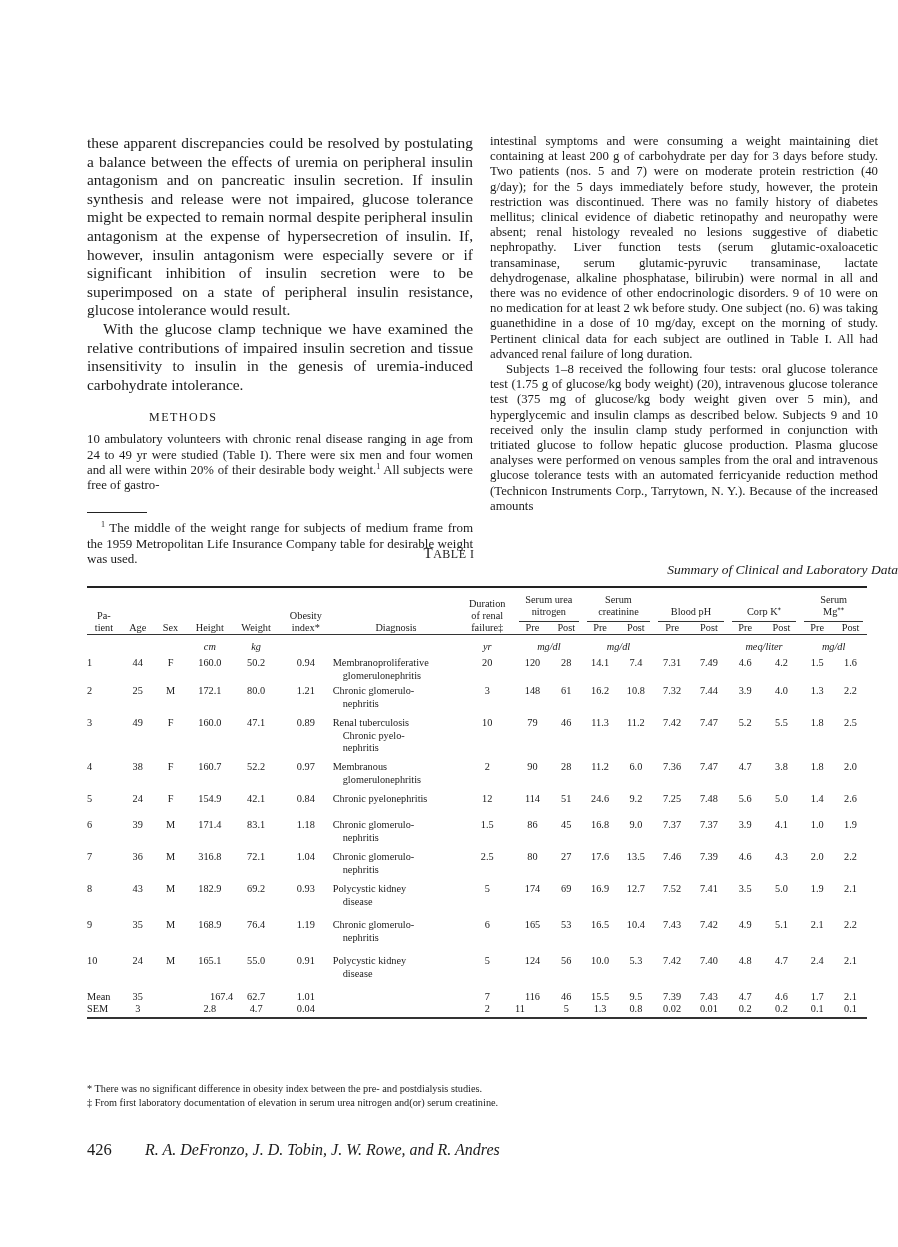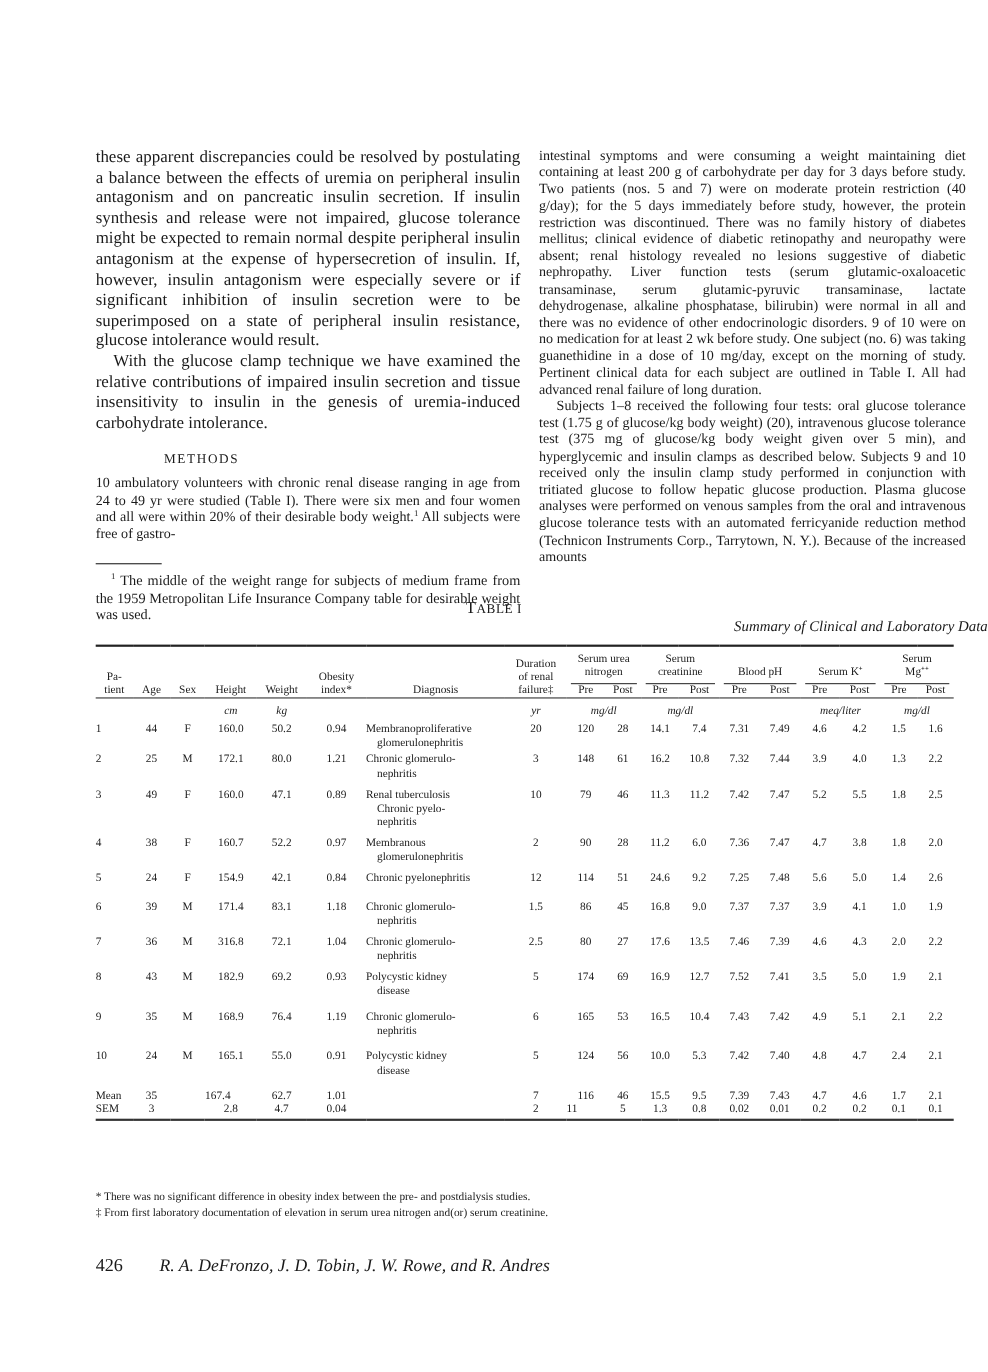--- a/index.html
+++ b/index.html
@@ -115,21 +115,21 @@
     <th rowspan="2" class="h">Age</th>
     <th rowspan="2" class="h">Sex</th>
     <th rowspan="2" class="h">Height</th>
     <th rowspan="2" class="h">Weight</th>
     <th rowspan="2" class="h"><span>Obesity</span><br><span>index*</span></th>
     <th rowspan="2" class="h">Diagnosis</th>
     <th rowspan="2" class="h"><span>Duration</span><br><span>of renal</span><br><span>failure‡</span></th>
     <th colspan="2" class="grp"><span>Serum urea</span><br><span>nitrogen</span><span class="ul"></span></th>
     <th colspan="2" class="grp"><span>Serum</span><br><span>creatinine</span><span class="ul"></span></th>
     <th colspan="2" class="grp"><span>Blood pH</span><span class="ul"></span></th>
-    <th colspan="2" class="grp"><span>Serum K⁺</span><span class="ul"></span></th>
+    <th colspan="2" class="grp"><span>Corp K⁺</span><span class="ul"></span></th>
     <th colspan="2" class="grp"><span>Serum</span><br><span>Mg⁺⁺</span><span class="ul"></span></th>
   </tr>
   <tr>
     <th class="h">Pre</th>
     <th class="h">Post</th>
     <th class="h">Pre</th>
     <th class="h">Post</th>
     <th class="h">Pre</th>
     <th class="h">Post</th>
     <th class="h">Pre</th>
@@ -356,21 +356,21 @@
           <td class="c">4.7</td>
           <td class="c">2.4</td>
           <td class="c">2.1</td>
         </tr>
       </tbody>
   <tbody>
         <tr class="stat">
     <td class="l">Mean</td>
     <td style="text-align:center">35</td>
     <td></td>
-    <td style="text-align:left">167.4</td>
+    <td style="text-align:right">167.4</td>
     <td style="text-align:center">62.7</td>
     <td style="text-align:center">1.01</td>
     <td></td>
     <td style="text-align:center">7</td>
     <td style="text-align:center">116</td>
     <td style="text-align:center">46</td>
     <td style="text-align:center">15.5</td>
     <td style="text-align:center">9.5</td>
     <td style="text-align:center">7.39</td>
     <td style="text-align:center">7.43</td>

